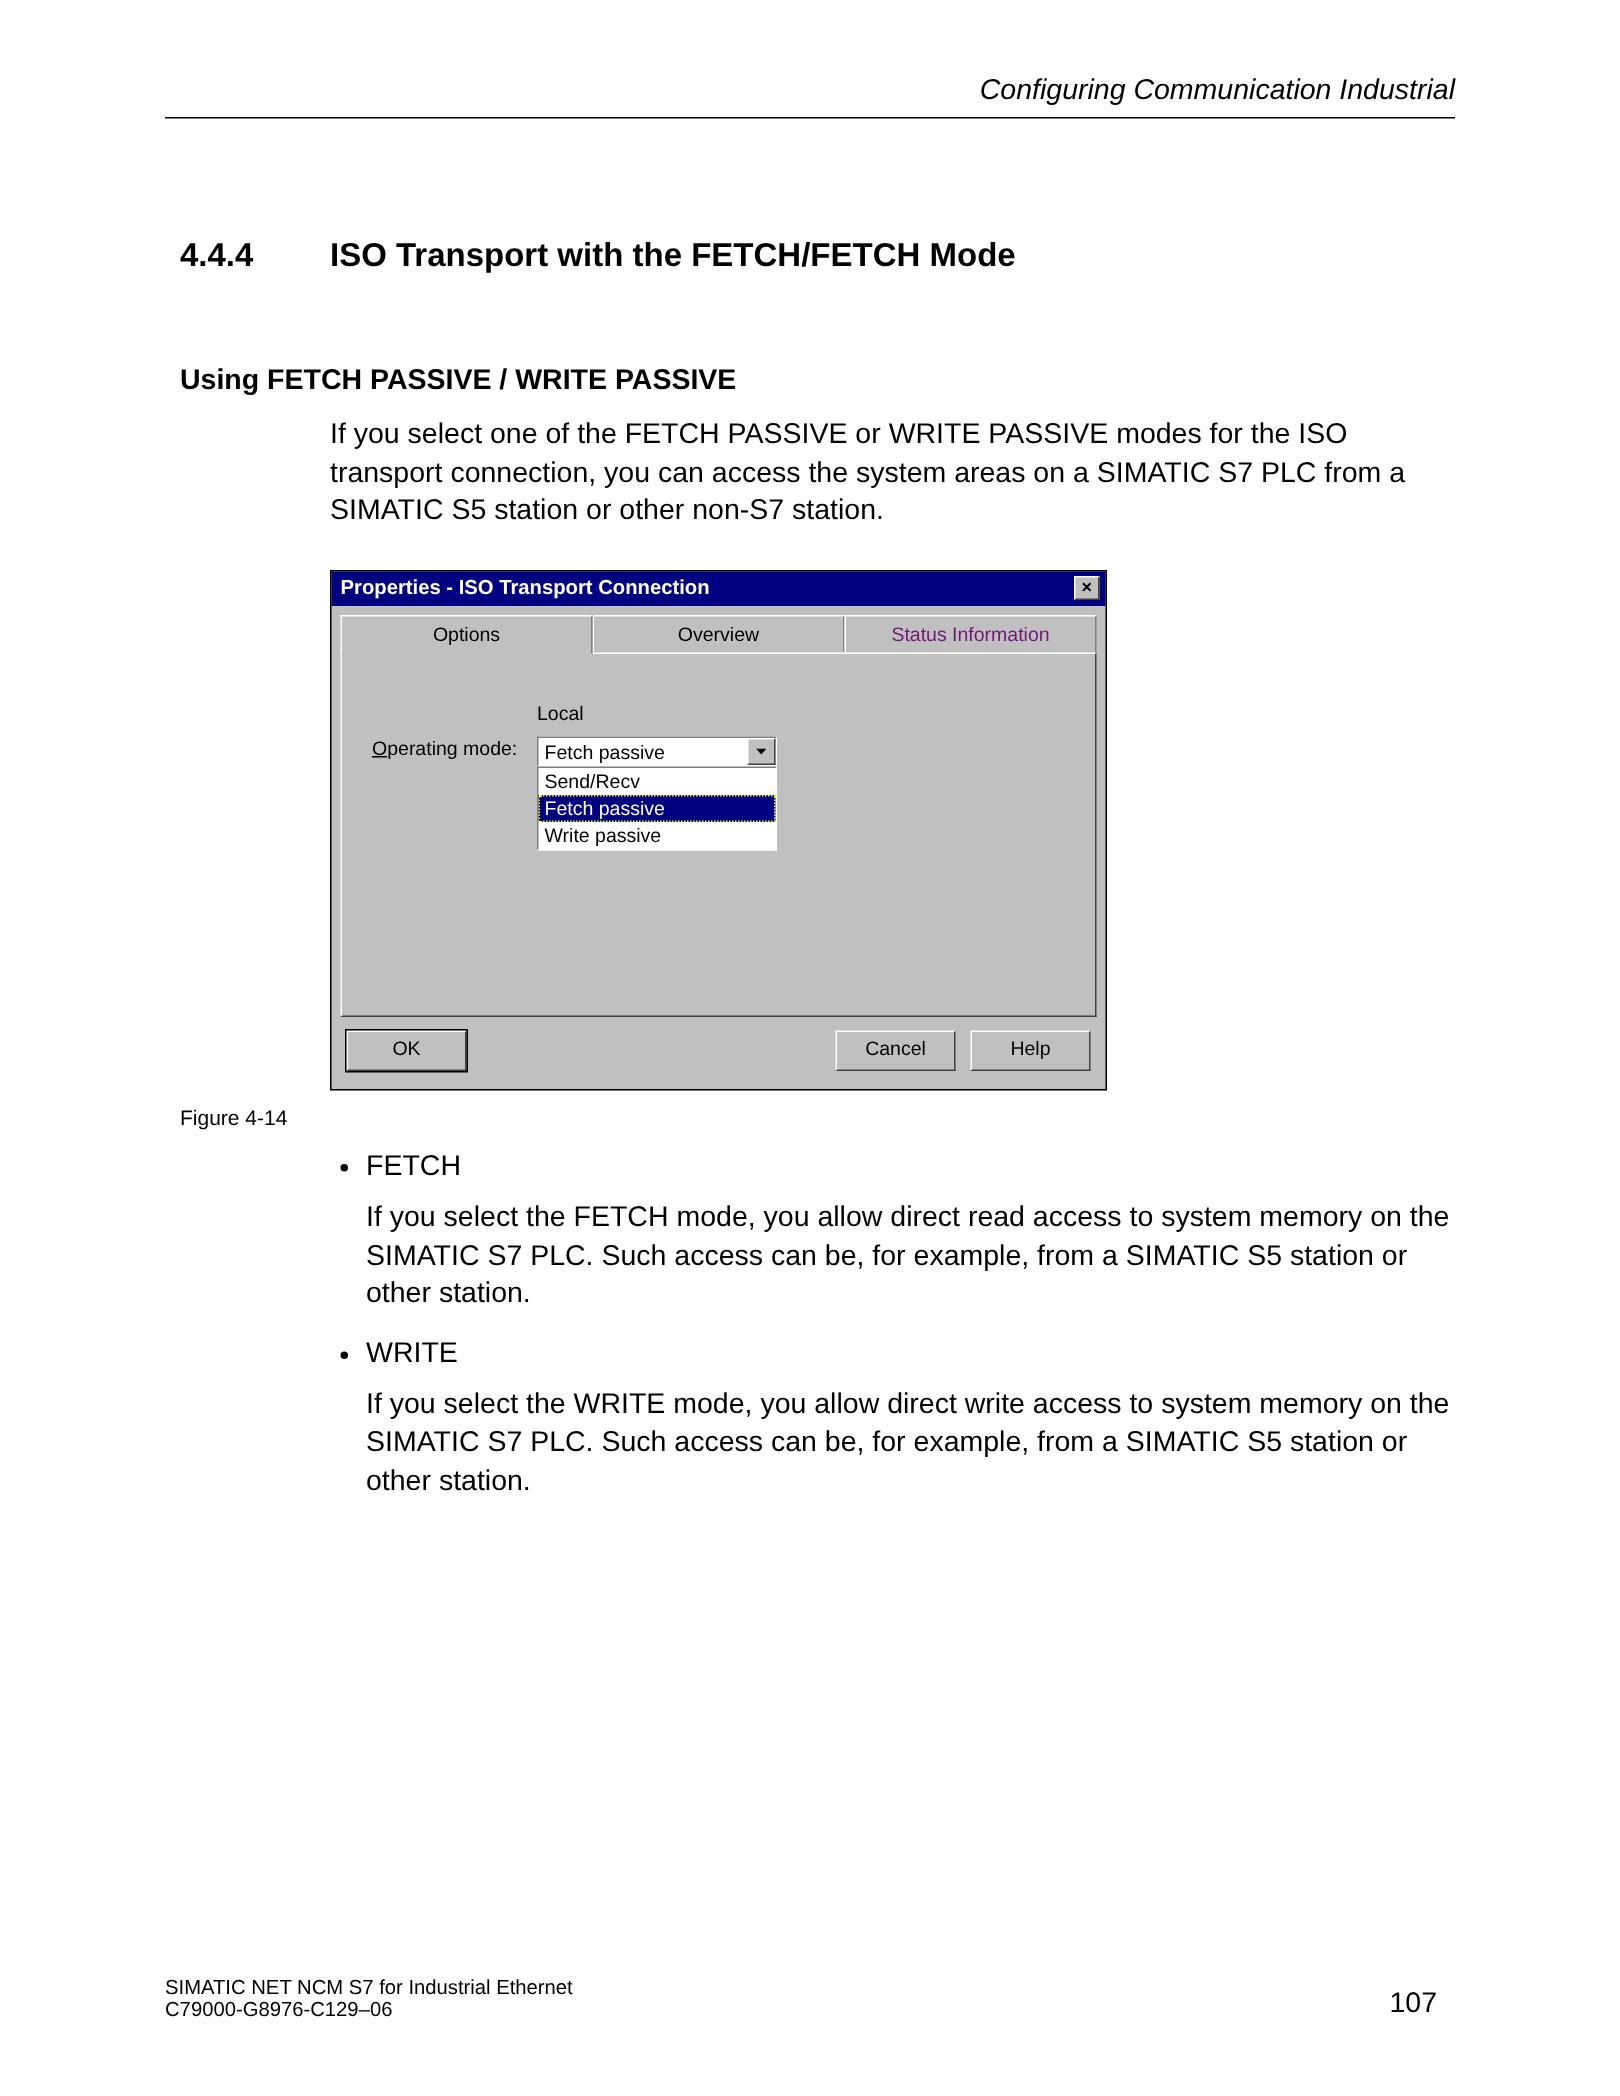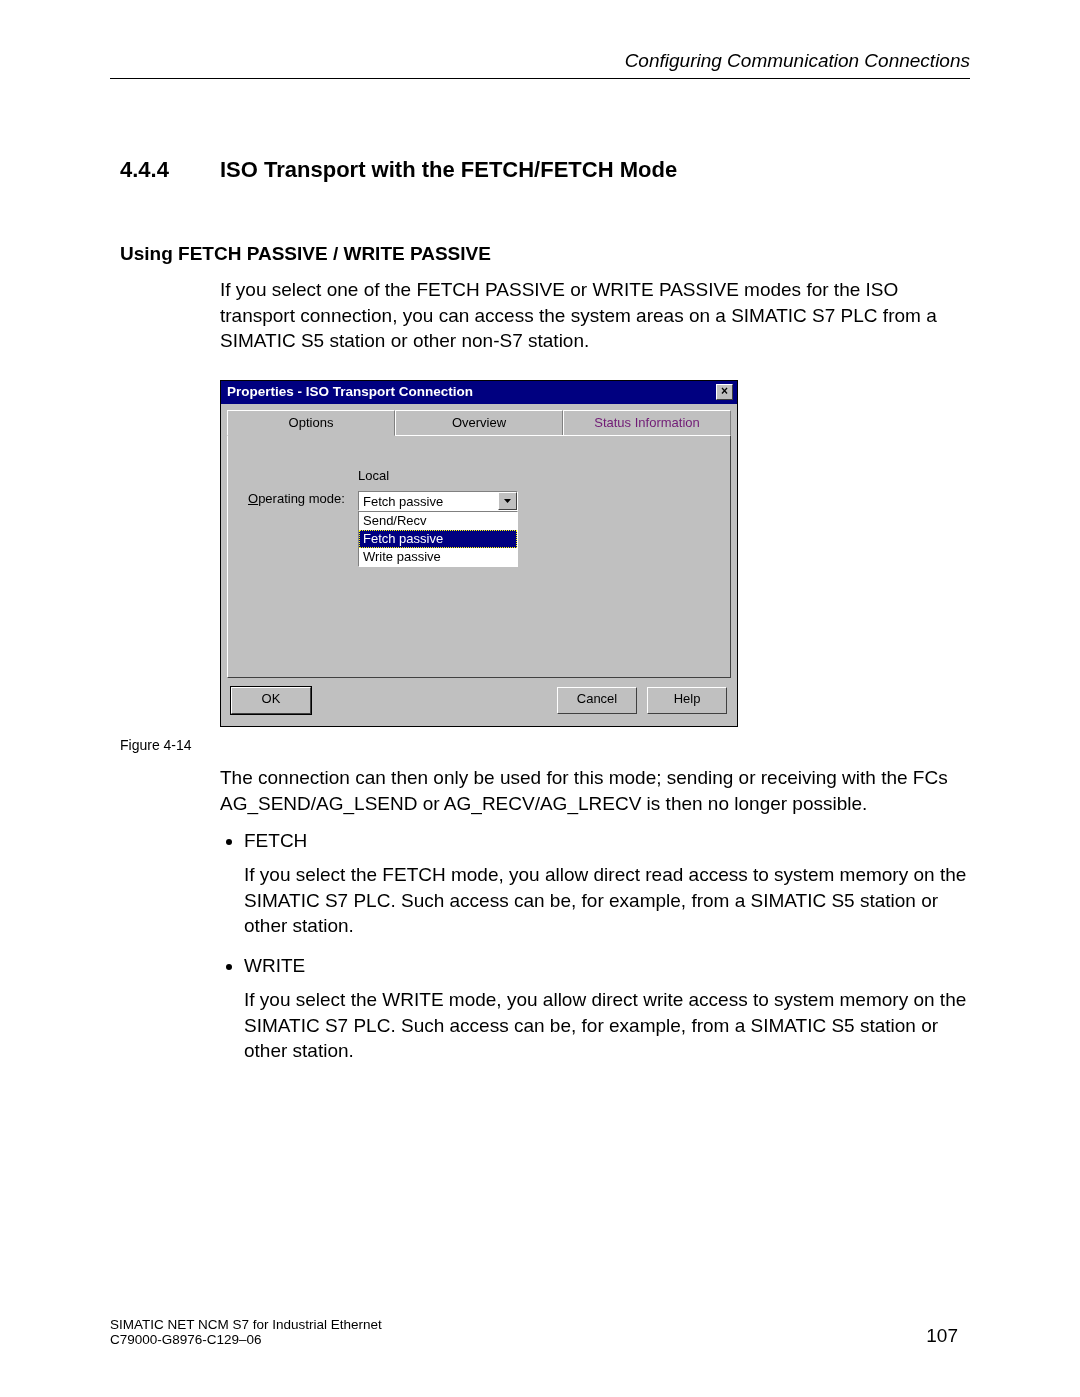--- a/index.html
+++ b/index.html
@@ -238,21 +238,21 @@
   .win-btn.default {
     outline: 1px solid #000;
   }
   .spacer { flex: 1; }
 </style>
 </head>
 <body>
 
 <div class="page">
 
-  <div class="running-head">Configuring Communication Connections</div>
+  <div class="running-head">Configuring Communication Industrial</div>
   <hr class="head-rule">
 
   <div class="sec-row">
     <div class="sec-num">4.4.4</div>
     <div class="sec-title">ISO Transport with the FETCH/FETCH Mode</div>
   </div>
 
   <div class="subhead">Using FETCH PASSIVE / WRITE PASSIVE</div>
   <div class="body-text">If you select one of the FETCH PASSIVE or WRITE PASSIVE modes for the ISO transport connection, you can access the system areas on a SIMATIC S7 PLC from a SIMATIC S5 station or other non-S7 station.</div>
 
@@ -299,21 +299,20 @@
     <div class="btn-bar">
       <div class="win-btn default">OK</div>
       <div class="spacer"></div>
       <div class="win-btn">Cancel</div>
       <div class="win-btn">Help</div>
     </div>
   </div>
 
   <div class="fig-caption">Figure 4-14</div>
 
-  <div class="body-text">The connection can then only be used for this mode; sending or receiving with the FCs AG_SEND/AG_LSEND or AG_RECV/AG_LRECV is then no longer possible.</div>
 
   <ul class="bullets">
     <li>
       <span>FETCH</span>
       <div class="bullet-desc">If you select the FETCH mode, you allow direct read access to system memory on the SIMATIC S7 PLC. Such access can be, for example, from a SIMATIC S5 station or other station.</div>
     </li>
     <li>
       <span>WRITE</span>
       <div class="bullet-desc">If you select the WRITE mode, you allow direct write access to system memory on the SIMATIC S7 PLC. Such access can be, for example, from a SIMATIC S5 station or other station.</div>
     </li>

